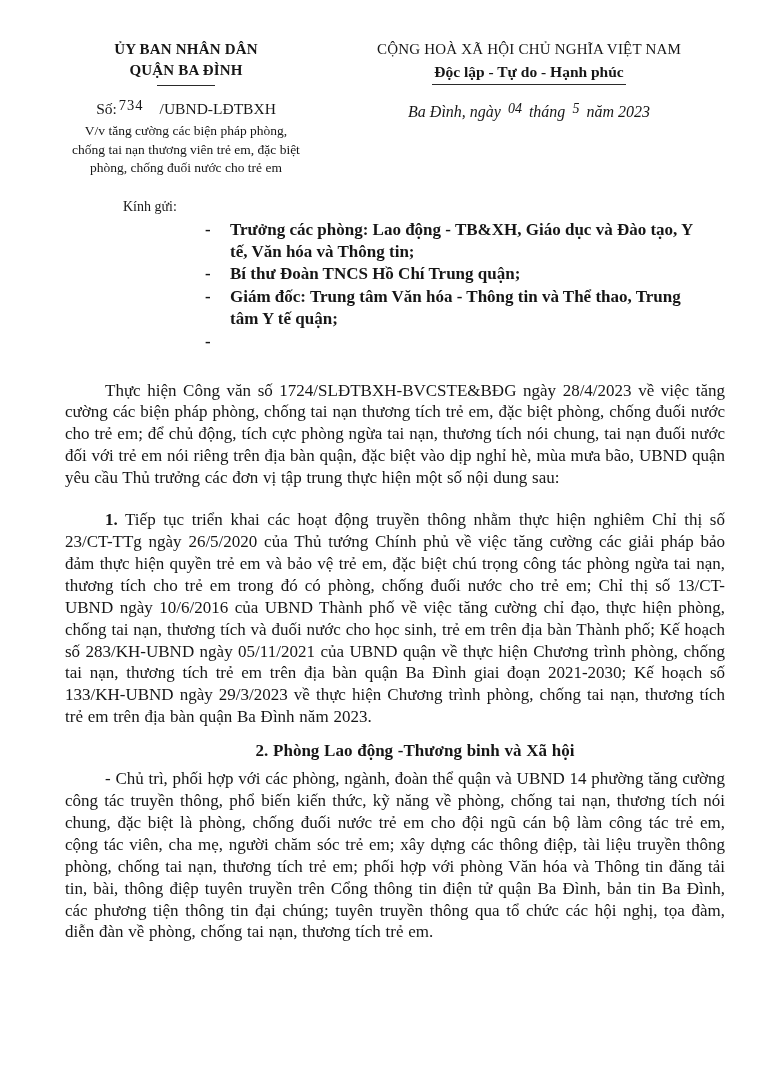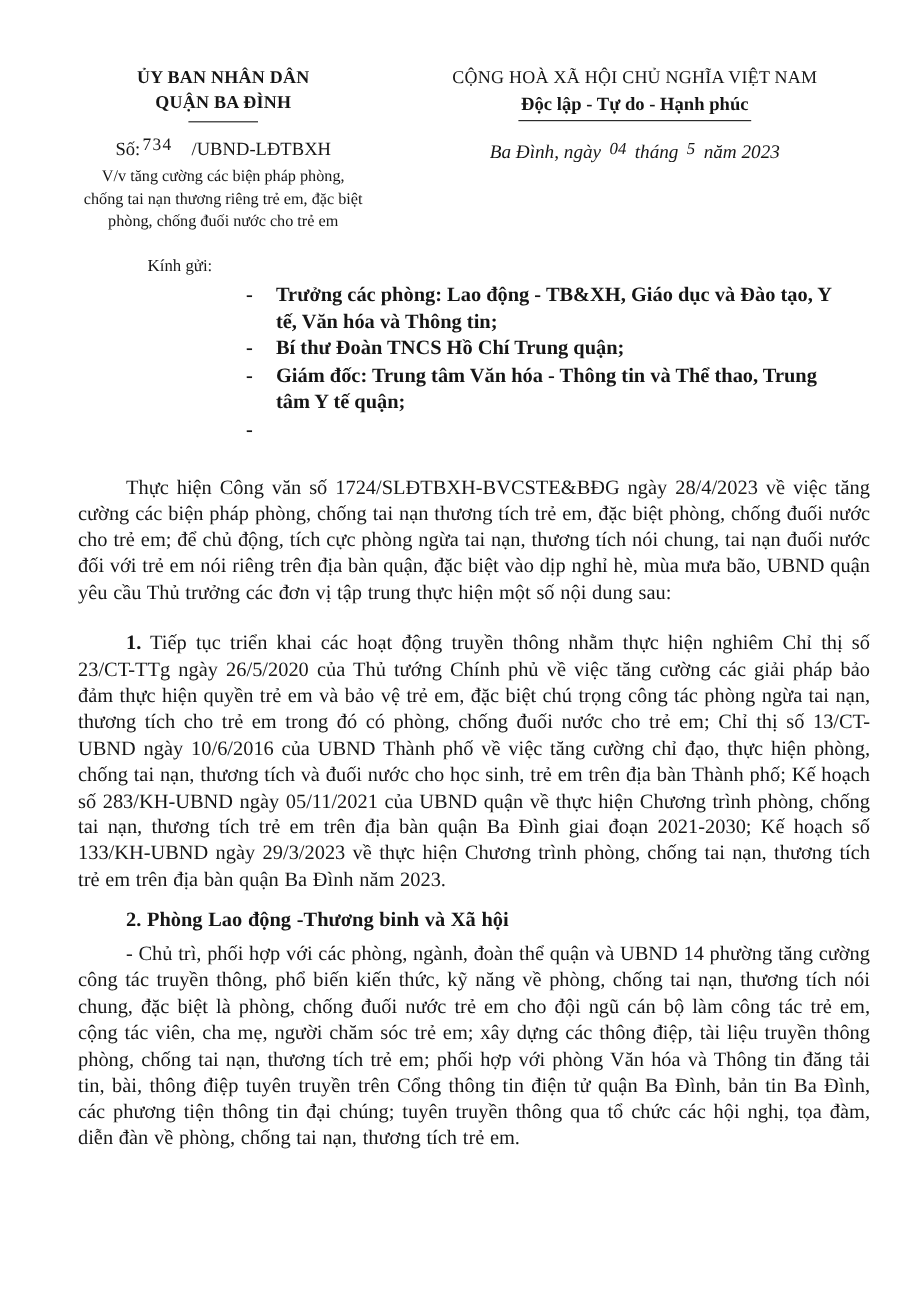--- a/index.html
+++ b/index.html
@@ -11,21 +11,21 @@
     width: 757px;
     height: 1077px;
     overflow: hidden;
     font-family: "Liberation Serif", "DejaVu Serif", serif;
     color: #161616;
   }
   .page {
     box-sizing: border-box;
     width: 757px;
     height: 1077px;
-    padding: 55px 32px 0 65px;
+    padding: 39px 32px 0 65px;
     background: #ffffff;
   }
   
   .header {
     display: flex;
     justify-content: space-between;
     align-items: flex-start;
   }
   .header-left {
     width: 242px;
@@ -131,37 +131,37 @@
   .par {
     margin: 0;
     font-size: 17px;
     line-height: 21.9px;
     text-align: justify;
     text-indent: 40px;
     word-spacing: 0.5px;
   }
   .par.intro    { margin-top: 27px; }
   .par.sec1     { margin-top: 20px; }
-  .par.heading  { margin-top: 12px; font-weight: bold; text-align: left; }
+  .par.heading  { margin-top: 12px; font-weight: bold; text-align: center; }
   .par.sec2     { margin-top: 6px; }
   .bold-prefix  { font-weight: bold; }
 </style>
 </head>
 <body>
 
 <div class="page">
 
   <div class="header">
 
     <div class="header-left">
       <div class="org-line1">ỦY BAN NHÂN DÂN</div>
       <div class="org-line2">QUẬN BA ĐÌNH</div>
       <div class="org-underline"></div>
       <div class="doc-number"><span>Số:</span><span class="filled-number">734</span><span>/UBND-LĐTBXH</span></div>
-      <div class="subject">V/v tăng cường các biện pháp phòng, chống tai nạn thương riêng trẻ em, đặc biệt phòng, chống đuối nước cho trẻ em</div>
+      <div class="subject">V/v tăng cường các biện pháp phòng, chống tai nạn thương viên trẻ em, đặc biệt phòng, chống đuối nước cho trẻ em</div>
     </div>
 
     <div class="header-right">
       <div class="motto1">CỘNG HOÀ XÃ HỘI CHỦ NGHĨA VIỆT NAM</div>
       <div class="motto2"><span class="motto2-inner">Độc lập - Tự do - Hạnh phúc</span></div>
       <div class="date-line"><span>Ba Đình, ngày</span> <span class="filled-date">04</span> <span>tháng</span> <span class="filled-date">5</span> <span>năm 2023</span></div>
     </div>
 
   </div>
 

